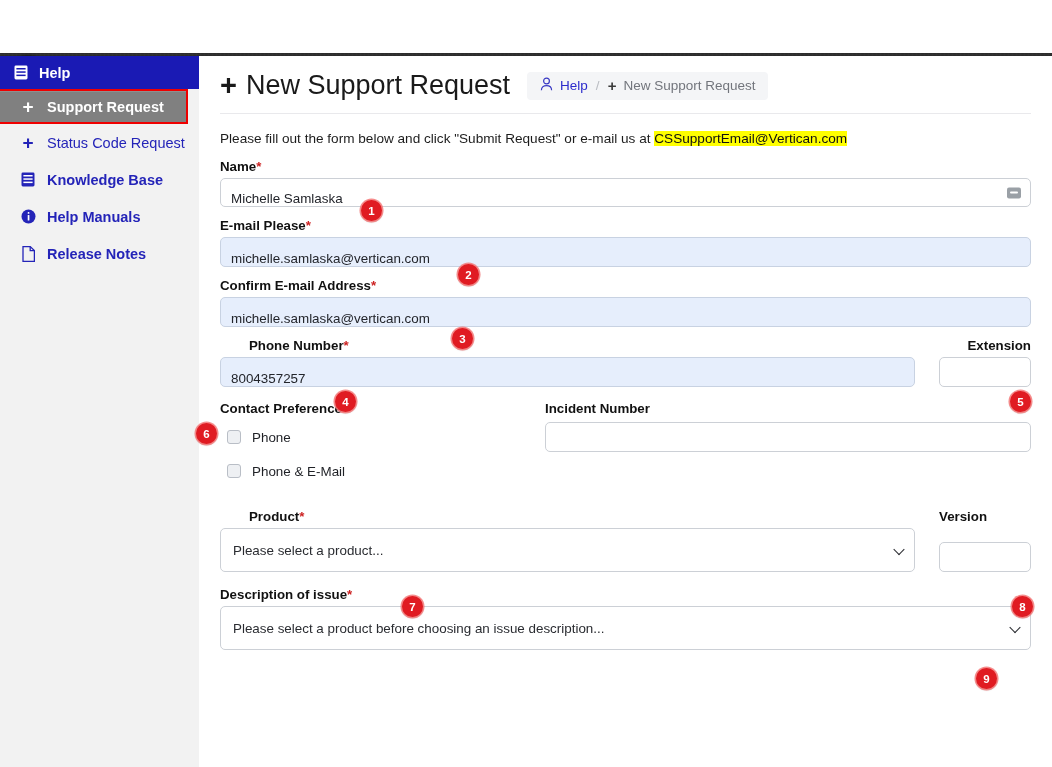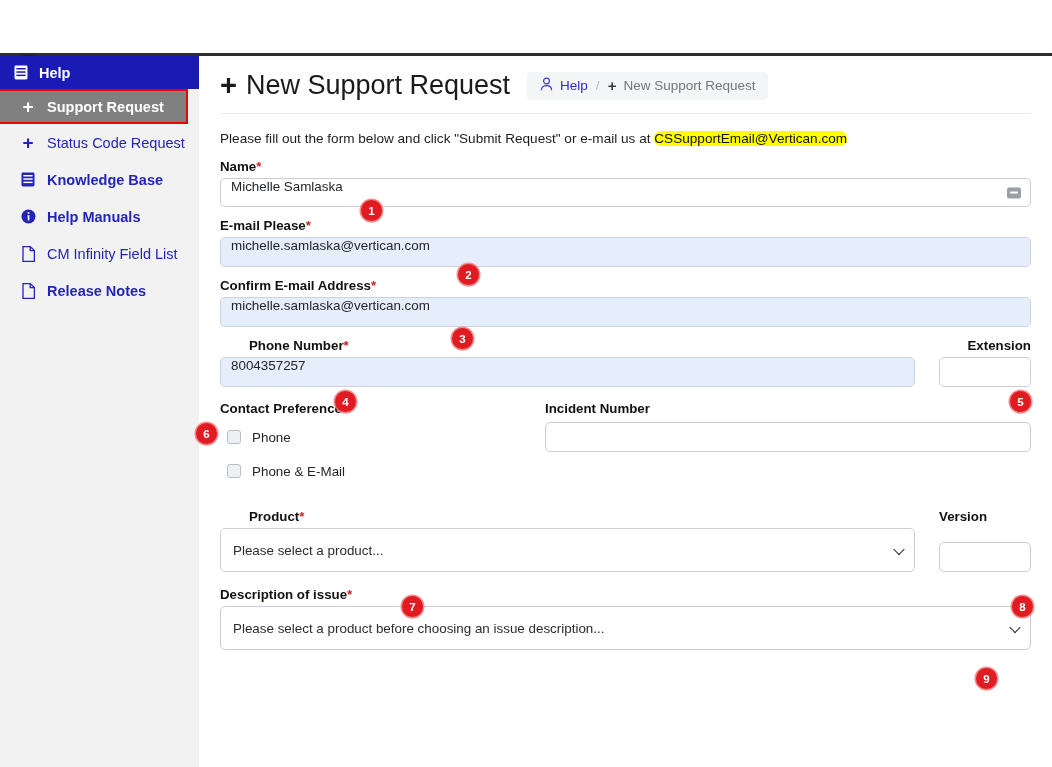--- a/index.html
+++ b/index.html
@@ -136,34 +136,34 @@
   #divider {
     margin: 11px 21px 0 21px; height: 1px; background: #e9e9ec;
   }
 
   #form-wrap { padding: 0 21px; position: relative; }
 
   #intro {
     font-size: 13.6px; color: #1c1c1c; margin-top: 17px; margin-bottom: 13px;
     white-space: nowrap;
   }
-  #intro .hl { background: #ffff00; color: #101010; border-radius: 7px; }
+  #intro .hl { background: #ffff00; color: #101010; }
 
   .fld-label {
     font-size: 13.3px; font-weight: bold; color: #111111;
     margin-bottom: 4px; margin-top: 11px;
   }
   .fld-label .req { color: #cc2222; }
 
   .inp {
     width: 100%; height: 29px;
     border: 1px solid #ccd0d6; border-radius: 5px;
     background: #ffffff;
     font-size: 13.4px; color: #23252b;
-    padding: 0 10px; display: flex; align-items: flex-start;
+    padding: 0 10px; display: flex; align-items: flex-end;
     font-family: "Liberation Sans", sans-serif;
     position: relative;
   }
   .inp.autofill { background: #e6eefc; border-color: #c8d2e2; }
   .inp.tall { height: 30px; }
 
   .autofill-ico {
     position: absolute; right: 9px; top: 50%; transform: translateY(-50%);
     width: 14px; height: 11px; border-radius: 2px;
     background: #9aa0a6;
@@ -272,29 +272,20 @@
     <span class="ico">
       <svg width="15" height="15" viewBox="0 0 15 15">
           <circle cx="7.5" cy="7.5" r="7" fill="#2424b8"></circle>
           <rect x="6.7" y="3" width="1.7" height="1.8" rx="0.6" fill="#ffffff"></rect>
           <rect x="6.7" y="6" width="1.7" height="5.6" rx="0.6" fill="#ffffff"></rect>
         </svg>
     </span>
     <span class="lbl">Help Manuals</span>
   </div>
 
-  <div class="side-item normal">
-    <span class="ico">
-      <svg width="13" height="16" viewBox="0 0 13 16">
-          <path d="M1 0.6 h7.2 L12.4 4.6 V15.4 H1 Z" fill="none" stroke="#2424b8" stroke-width="1.3"></path>
-          <path d="M8.2 0.8 V4.6 H12.2" fill="none" stroke="#2424b8" stroke-width="1.3"></path>
-        </svg>
-    </span>
-    <span class="lbl">CM Infinity Field List</span>
-  </div>
 
   <div class="side-item bold">
     <span class="ico">
       <svg width="13" height="16" viewBox="0 0 13 16">
           <path d="M1 0.6 h7.2 L12.4 4.6 V15.4 H1 Z" fill="none" stroke="#2424b8" stroke-width="1.3"></path>
           <path d="M8.2 0.8 V4.6 H12.2" fill="none" stroke="#2424b8" stroke-width="1.3"></path>
         </svg>
     </span>
     <span class="lbl">Release Notes</span>
   </div>

